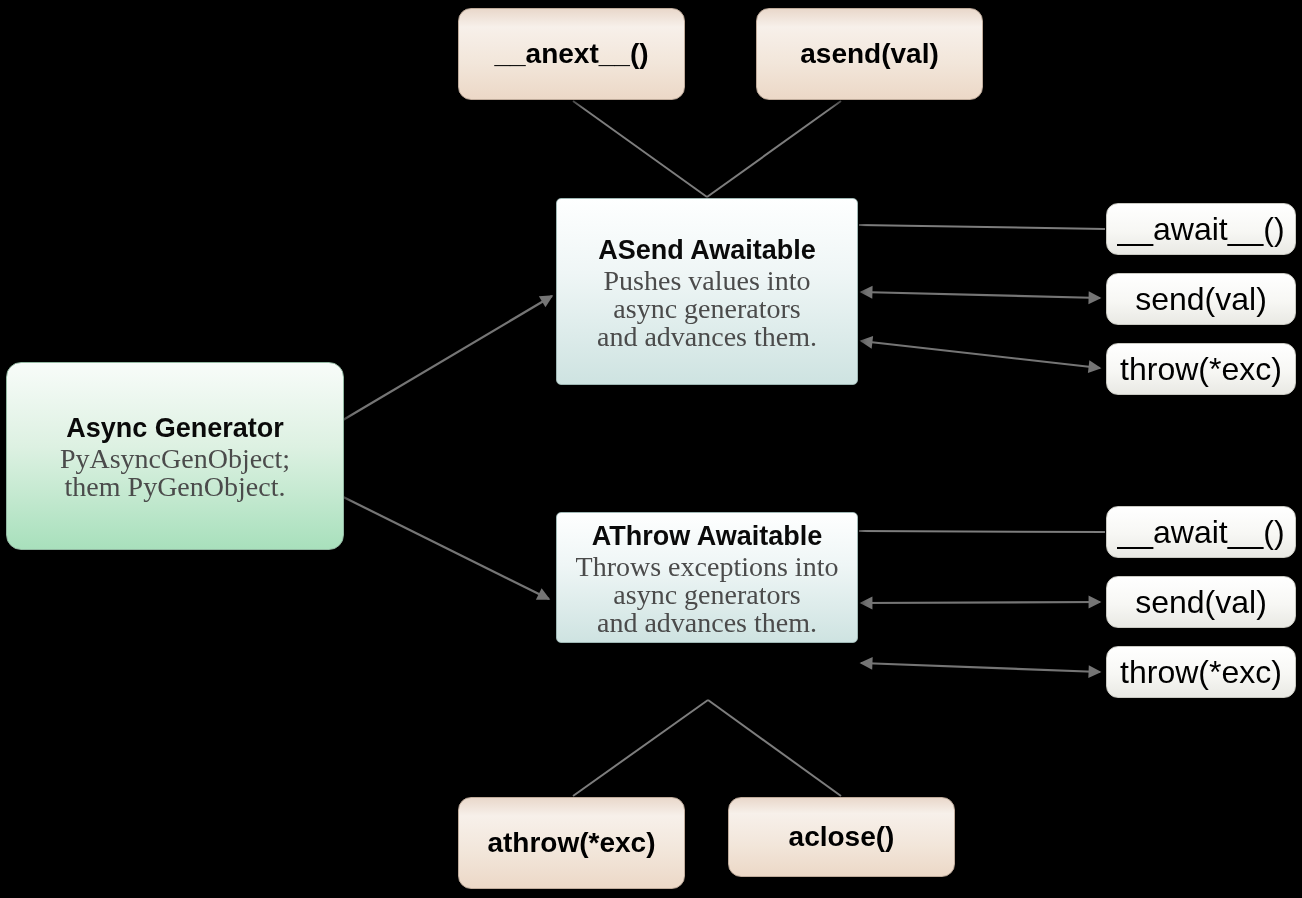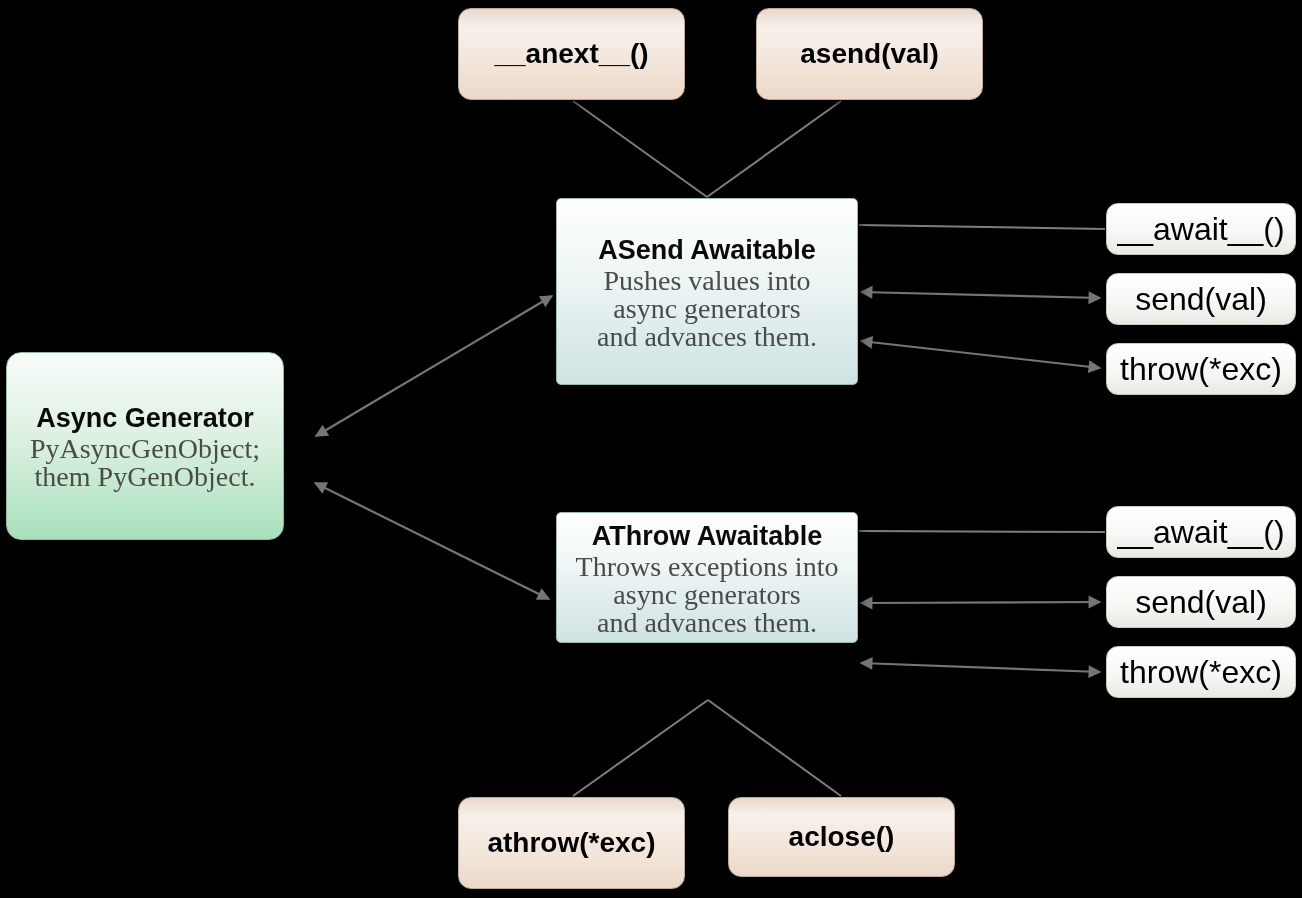--- a/index.html
+++ b/index.html
@@ -77,21 +77,21 @@
     <div class="box-desc">and advances them.</div>
   </div>
 
   <div class="box awaitable" style="left:556px;top:512px;width:302px;height:131px">
     <div class="box-title">AThrow Awaitable</div>
     <div class="box-desc">Throws exceptions into</div>
     <div class="box-desc">async generators</div>
     <div class="box-desc">and advances them.</div>
   </div>
 
-  <div class="box generator" style="left:6px;top:352px;width:278px;height:188px">
+  <div class="box generator" style="left:6px;top:362px;width:338px;height:188px">
     <div class="box-title">Async Generator</div>
     <div class="box-desc">PyAsyncGenObject;</div>
     <div class="box-desc">them PyGenObject.</div>
   </div>
 
   <div class="box method" style="left:1106px;top:203px;width:190px;height:52px">
     <span>__await__()</span>
   </div>
   <div class="box method" style="left:1106px;top:273px;width:190px;height:52px">
     <span>send(val)</span>

